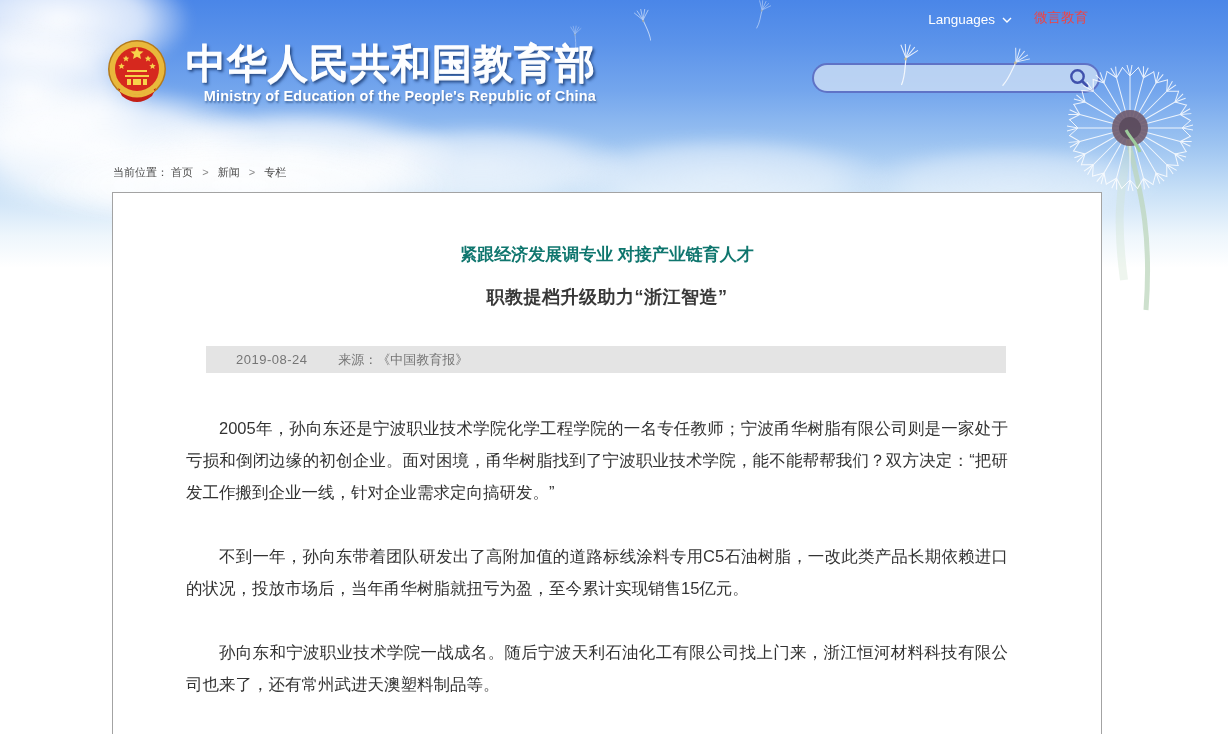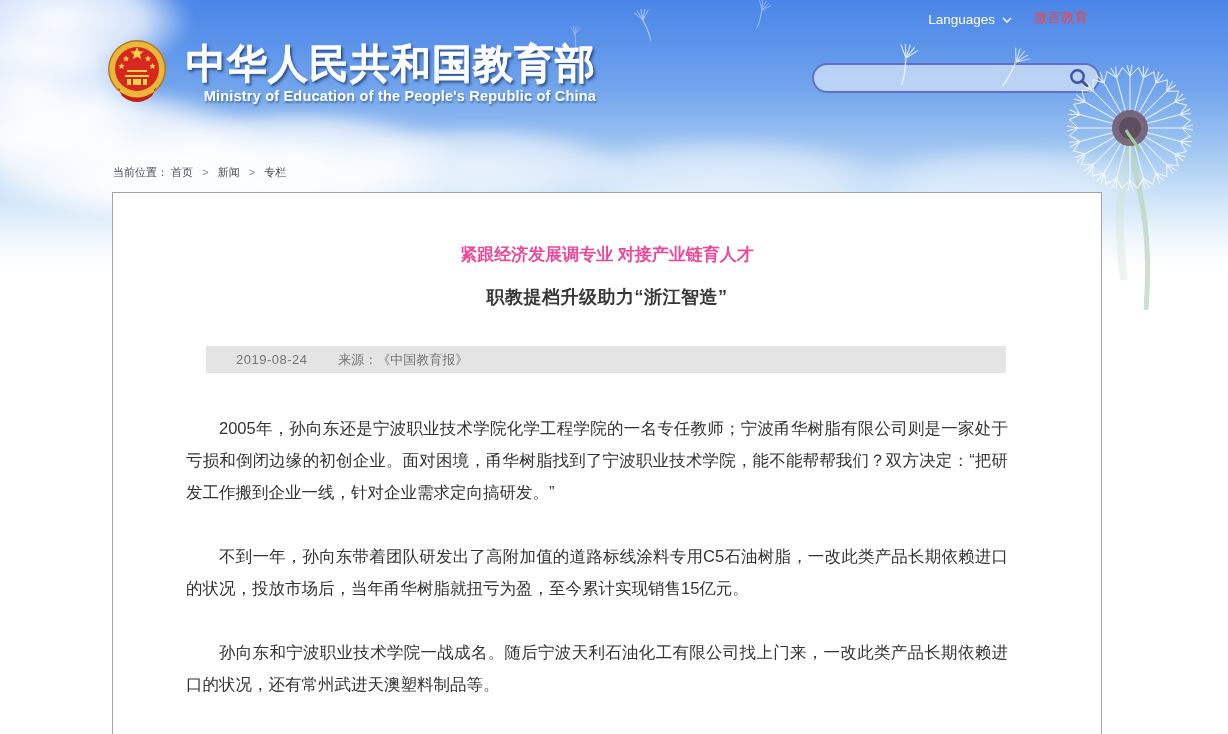--- a/index.html
+++ b/index.html
@@ -45,21 +45,21 @@
   .search-btn { width:30px; height:26px; border:none; background:transparent; cursor:pointer; display:flex; align-items:center; justify-content:center; margin-right:4px; }
 
   
   .breadcrumb { position:absolute; left:113px; top:165px; z-index:2; font-size:11px; color:#4b4b4b; }
   .breadcrumb a { color:#4b4b4b; text-decoration:none; cursor:pointer; }
   .breadcrumb .sep { color:#8a8a8a; margin:0 6px; }
 
   
   .panel { position:absolute; left:112px; top:192px; width:990px; height:610px; z-index:4;
            background:#fff; border:1px solid #a3a3a3; padding-top:52px; }
-  .kicker { text-align:center; font-size:17px; font-weight:bold; color:#ec4899; line-height:20px; }
+  .kicker { text-align:center; font-size:17px; font-weight:bold; color:#0f766e; line-height:20px; }
   .art-title { text-align:center; font-size:18px; font-weight:bold; color:#383838; line-height:30px; margin-top:17px; letter-spacing:.5px; }
   .meta-bar { margin:34px 95px 0 93px; height:27px; line-height:27px; background:#e4e4e4;
               font-size:13px; color:#757575; }
   .meta-bar .d { margin-left:30px; letter-spacing:.5px; }
   .meta-bar .s { margin-left:27px; }
   .art-body { margin-top:39px; padding:0 93px 40px 73px; }
   .art-body p { font-size:16.5px; line-height:32px; color:#333; text-indent:2em; text-align:justify; margin-bottom:32px; }
 </style>
 </head>
 <body>
@@ -198,17 +198,17 @@
     <h1 class="art-title">职教提档升级助力“浙江智造”</h1>
 
     <div class="meta-bar">
       <span class="d">2019-08-24</span>
       <span class="s"><span>来源：</span><span>《中国教育报》</span></span>
     </div>
 
     <div class="art-body">
       <p>2005年，孙向东还是宁波职业技术学院化学工程学院的一名专任教师；宁波甬华树脂有限公司则是一家处于亏损和倒闭边缘的初创企业。面对困境，甬华树脂找到了宁波职业技术学院，能不能帮帮我们？双方决定：“把研发工作搬到企业一线，针对企业需求定向搞研发。”</p>
       <p>不到一年，孙向东带着团队研发出了高附加值的道路标线涂料专用C5石油树脂，一改此类产品长期依赖进口的状况，投放市场后，当年甬华树脂就扭亏为盈，至今累计实现销售15亿元。</p>
-      <p>孙向东和宁波职业技术学院一战成名。随后宁波天利石油化工有限公司找上门来，一改此类产品长期依赖进口的状况，还有常州武进天澳塑料制品等。</p>
+      <p>孙向东和宁波职业技术学院一战成名。随后宁波天利石油化工有限公司找上门来，浙江恒河材料科技有限公司也来了，还有常州武进天澳塑料制品等。</p>
     </div>
   </div>
 
 </div>
 
 </body></html>

